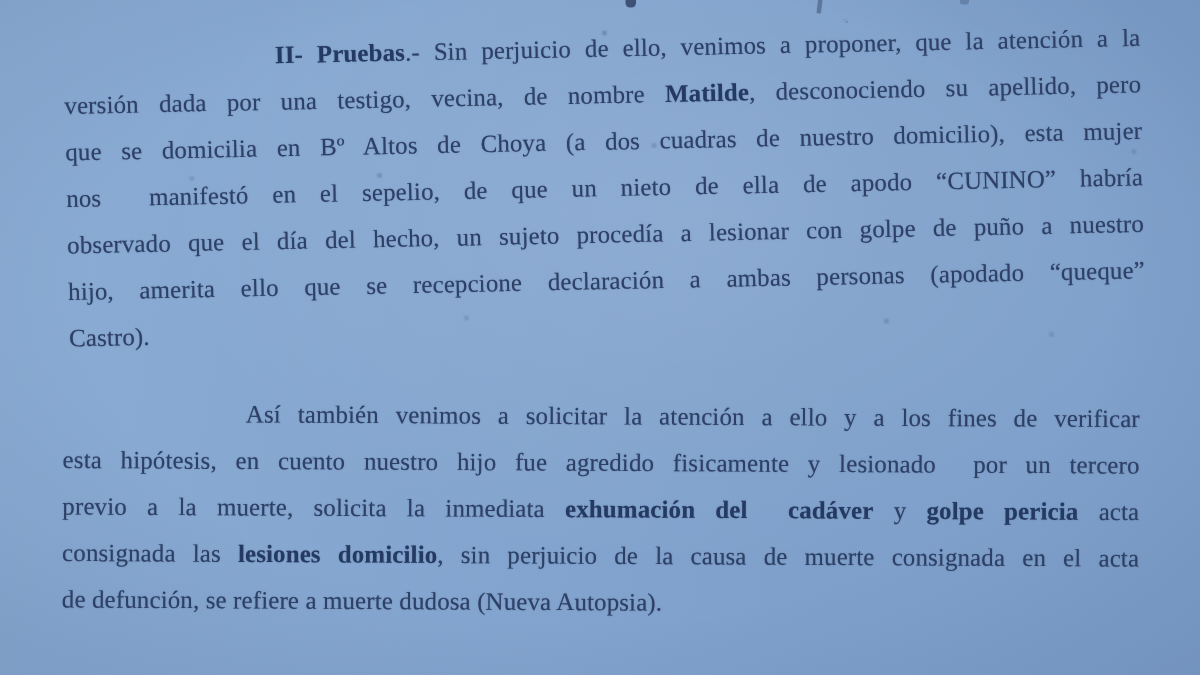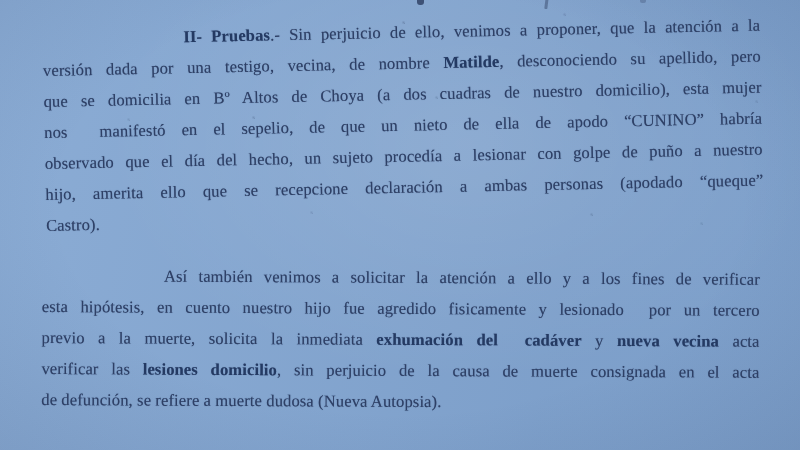--- a/index.html
+++ b/index.html
@@ -88,18 +88,18 @@
         <div class="line"><span class="run">versión dada por una testigo, vecina, de nombre </span><span class="run bold">Matilde</span><span class="run">, desconociendo su apellido, pero</span></div>
         <div class="line"><span class="run">que se domicilia en Bº Altos de Choya (a dos cuadras de nuestro domicilio), esta mujer</span></div>
         <div class="line"><span class="run">nos &nbsp;manifestó en el sepelio, de que un nieto de ella de apodo “CUNINO” habría</span></div>
         <div class="line"><span class="run">observado que el día del hecho, un sujeto procedía a lesionar con golpe de puño a nuestro</span></div>
         <div class="line"><span class="run">hijo, amerita ello que se recepcione declaración a ambas personas (apodado “queque”</span></div>
         <div class="line last"><span class="run">Castro).</span></div>
       </div>
       <div class="paragraph">
         <div class="line first"><span class="run">Así también venimos a solicitar la atención a ello y a los fines de verificar</span></div>
         <div class="line"><span class="run">esta hipótesis, en cuento nuestro hijo fue agredido fisicamente y lesionado &nbsp;por un tercero</span></div>
-        <div class="line"><span class="run">previo a la muerte, solicita la inmediata </span><span class="run bold">exhumación del &nbsp;cadáver</span><span class="run"> y </span><span class="run bold">nueva vecina</span><span class="run"> acta</span></div>
-        <div class="line"><span class="run">verificar las </span><span class="run bold">lesiones domicilio</span><span class="run">, sin perjuicio de la causa de muerte consignada en el acta</span></div>
+        <div class="line"><span class="run">previo a la muerte, solicita la inmediata </span><span class="run bold">exhumación del &nbsp;cadáver</span><span class="run"> y </span><span class="run bold">golpe pericia</span><span class="run"> acta</span></div>
+        <div class="line"><span class="run">consignada las </span><span class="run bold">lesiones domicilio</span><span class="run">, sin perjuicio de la causa de muerte consignada en el acta</span></div>
         <div class="line last"><span class="run">de defunción, se refiere a muerte dudosa (Nueva Autopsia).</span></div>
       </div>
     </div>
 </div>
 
 </body></html>

